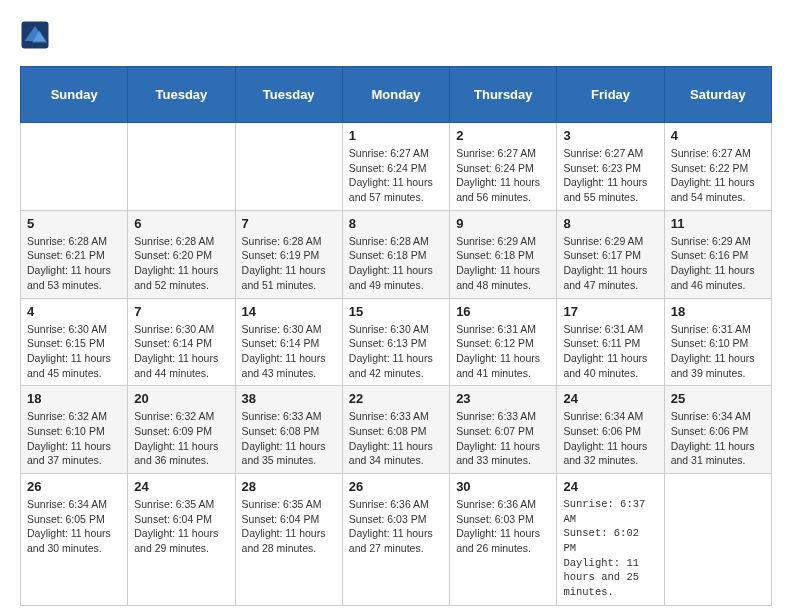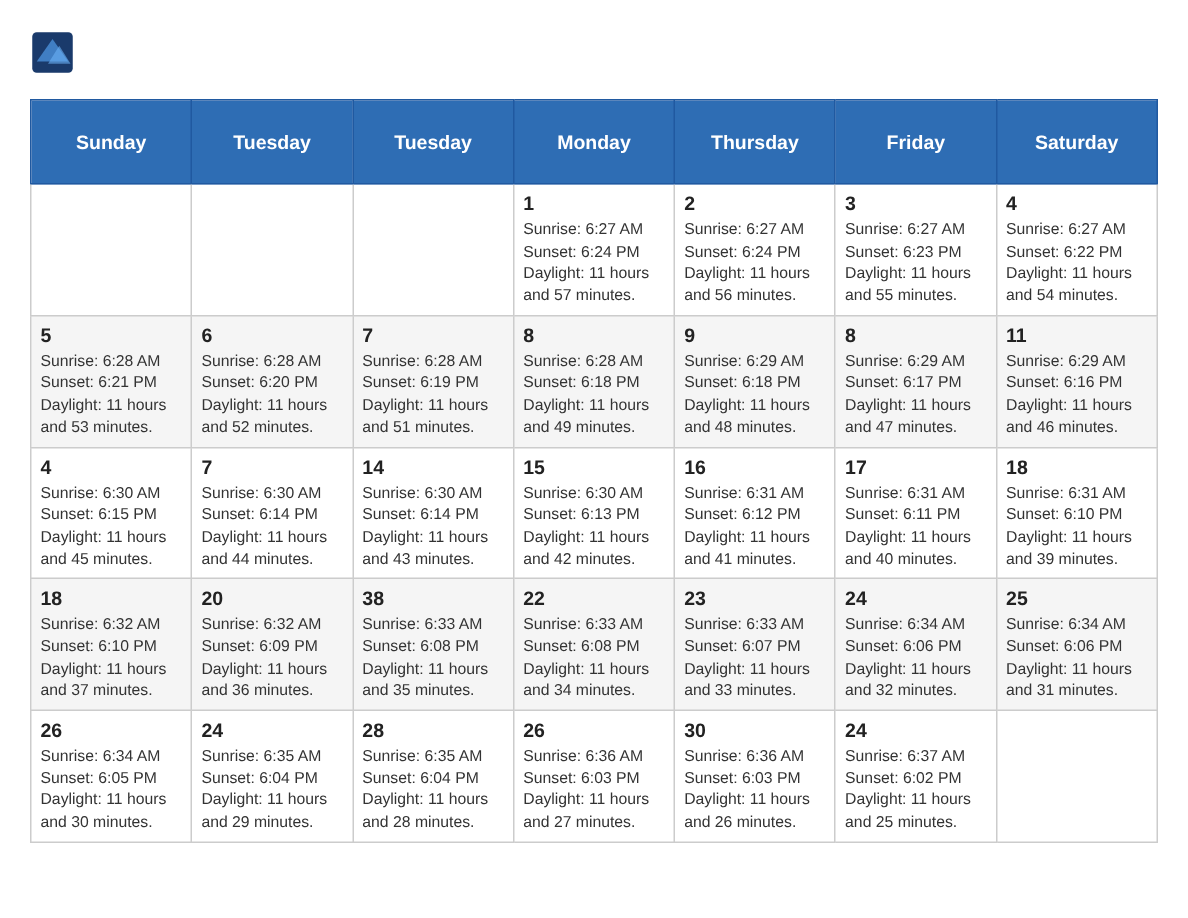--- a/index.html
+++ b/index.html
@@ -306,20 +306,20 @@
 Daylight: 11 hours and 27 minutes.</div>
         </td>
         <td>
           <div class="day-number">30</div>
           <div class="day-info" style="white-space: pre-line;">Sunrise: 6:36 AM
 Sunset: 6:03 PM
 Daylight: 11 hours and 26 minutes.</div>
         </td>
         <td>
           <div class="day-number">24</div>
-          <div class="day-info" style="white-space: pre-line;">Sunrise: 6:37 AM
+          <div class="day-info" style="white-space: pre-line; font-family: Liberation Mono, monospace;">Sunrise: 6:37 AM
 Sunset: 6:02 PM
 Daylight: 11 hours and 25 minutes.</div>
         </td>
         <td class="empty-cell"></td>
       </tr>
     </tbody>
 </table>
 
 </body></html>

